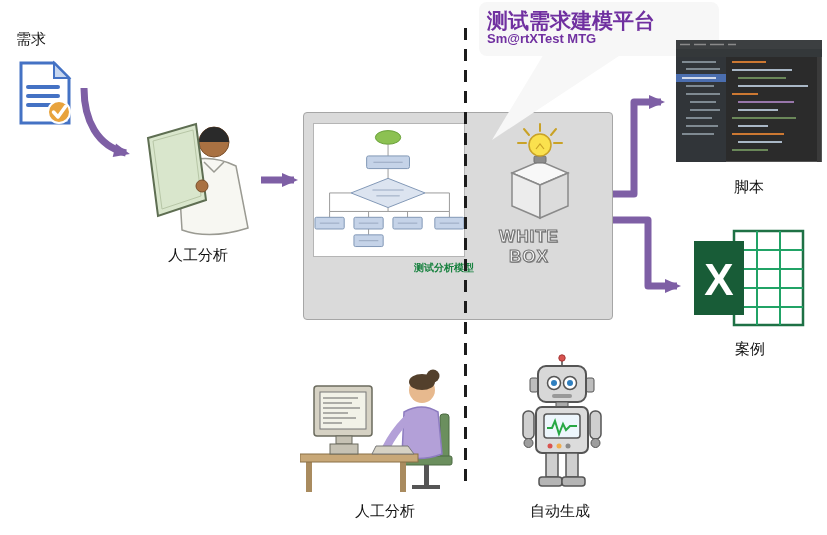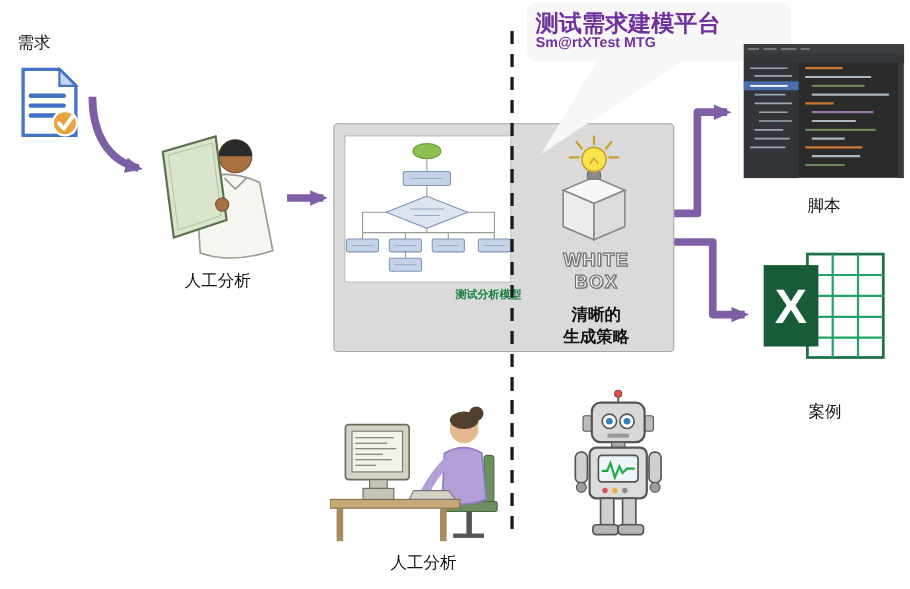--- a/index.html
+++ b/index.html
@@ -13,40 +13,40 @@
   #analyst-fig    { left:138px; top:112px; }
   #analyst-label  { left:128px; top:246px; width:140px; }
 
   #main-box { position:absolute; left:303px; top:112px; width:310px; height:208px;
               background:#DADADA; border:1px solid #A6A6A6; border-radius:4px; }
   #model-panel { position:absolute; left:9px; top:10px; width:152px; height:134px;
                  background:#fff; border:1px solid #B5B5B5; }
   #model-label { position:absolute; left:0; top:148px; width:170px;
                  font-weight:bold; font-size:10px; text-align:right; color:#15803d; }
   #bulb-icon  { position:absolute; left:196px; top:10px; }
-  #whitebox-text { position:absolute; left:178px; top:114px; width:120px; text-align:center;
+  #whitebox-text { position:absolute; left:165px; top:114px; width:120px; text-align:center;
                    font-size:17px; font-weight:800; letter-spacing:1px; line-height:1.15;
                    color:#F5F5F5; -webkit-text-stroke:1px #6E6E6E; text-shadow:1px 1px 0 #9a9a9a; }
   #strategy-text { position:absolute; left:178px; top:164px; width:120px; text-align:center;
                    font-size:15px; font-weight:bold; line-height:1.3; color:#111; }
 
   #divider { position:absolute; left:464px; top:28px; width:3px; height:462px;
              background:repeating-linear-gradient(to bottom,#1c1c1c 0 12px,transparent 12px 21px); }
 
   #bubble-bg { position:absolute; left:479px; top:2px; width:240px; height:54px;
                background:#F7F7F7; border-radius:8px; }
   #platform-title    { position:absolute; left:487px; top:7px;  font-size:21px; font-weight:bold; color:#7030A0; }
   #platform-subtitle { position:absolute; left:487px; top:31px; font-size:13px; font-weight:600;  color:#7030A0; }
 
   #overlay { position:absolute; left:0; top:0; pointer-events:none; }
 
   #script-shot  { left:676px; top:40px; }
   #script-label { left:676px; top:178px; width:146px; }
   #excel-icon   { left:694px; top:228px; }
-  #cases-label  { left:694px; top:340px; width:112px;margin-top:25px; }
+  #cases-label  { left:694px; top:340px; width:112px; }
 
   #manual-fig   { left:300px; top:352px; }
   #manual-label { left:310px; top:502px; width:150px; }
   #robot-fig    { left:502px; top:354px; }
   #robot-label  { left:485px; top:502px; width:150px; }
 </style>
 </head>
 <body>
 
 <div class="canvas">
@@ -92,24 +92,20 @@
         <line x1="62" y1="20" x2="54" y2="20"></line>
       </g>
       <rect x="34" y="33" width="12" height="7" rx="1.5" fill="#8C8C8C" stroke="#6e6e6e"></rect>
       <circle cx="40" cy="22" r="11" fill="#FAE14E" stroke="#C9A227" stroke-width="1.5"></circle>
       <path d="M36,26 L40,21 L44,26" fill="none" stroke="#C9A227" stroke-width="1.2"></path>
     </svg>
     <div id="whitebox-text">
       <div>WHITE</div>
       <div>BOX</div>
     </div>
-    <div id="strategy-text">
-      <div>清晰的</div>
-      <div>生成策略</div>
-    </div>
   </div>
 
   <div id="divider"></div>
 
   <svg id="overlay" width="827" height="535" viewBox="0 0 827 535">
     <defs>
       <marker id="ah" markerUnits="userSpaceOnUse" markerWidth="20" markerHeight="20" refX="13" refY="9" orient="auto">
         <path d="M1,2 L17,9 L1,16 Z" fill="#7E5FA5"></path>
       </marker>
     </defs>
@@ -258,14 +254,15 @@
     <rect x="42" y="60" width="36" height="24" rx="3" fill="#EDF6FC" stroke="#555" stroke-width="1.5"></rect>
     <polyline points="45,74 50,74 53,67 57,80 61,70 64,76 68,72 75,72" fill="none" stroke="#27A844" stroke-width="2"></polyline>
     <circle cx="48" cy="92" r="2.5" fill="#D9534F"></circle>
     <circle cx="57" cy="92" r="2.5" fill="#F0AD4E"></circle>
     <circle cx="66" cy="92" r="2.5" fill="#8a8a8a"></circle>
     <rect x="44" y="99" width="12" height="24" fill="#CFCFCF" stroke="#555" stroke-width="1.5"></rect>
     <rect x="64" y="99" width="12" height="24" fill="#CFCFCF" stroke="#555" stroke-width="1.5"></rect>
     <rect x="37" y="123" width="23" height="9" rx="3" fill="#B5B5B5" stroke="#555" stroke-width="1.5"></rect>
     <rect x="60" y="123" width="23" height="9" rx="3" fill="#B5B5B5" stroke="#555" stroke-width="1.5"></rect>
   </svg>
+  <div id="robot-label" class="lbl">自动生成</div>
 
 </div>
 
 </body></html>

